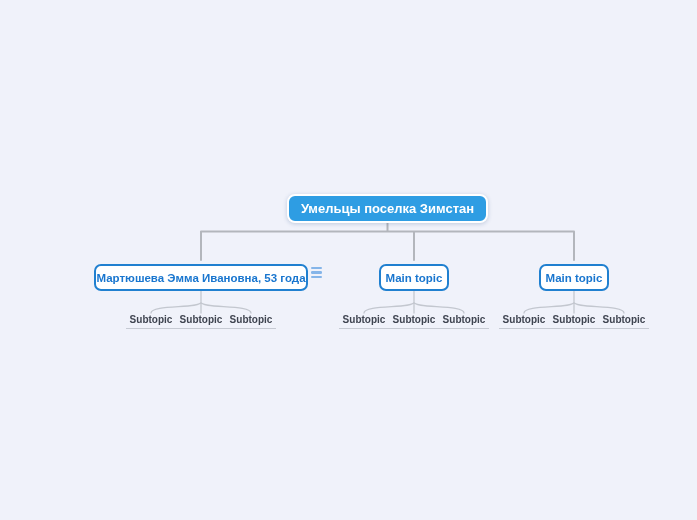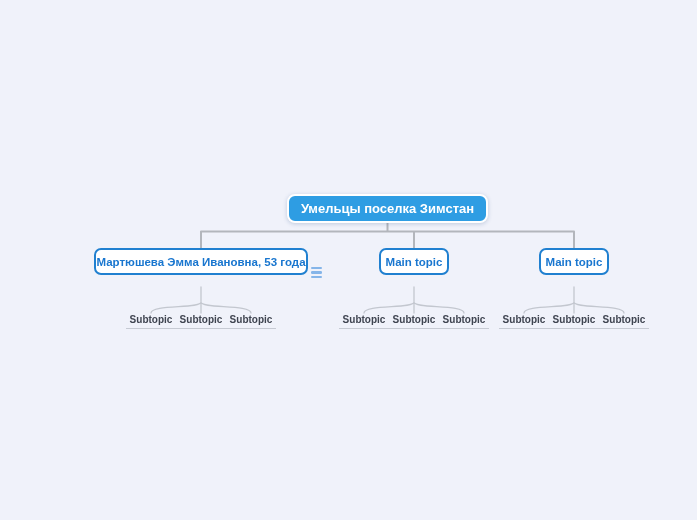--- a/index.html
+++ b/index.html
@@ -33,21 +33,21 @@
   .node.root{
     left:266px;top:194px;width:201px;height:29px;
     background:var(--root-fill);
     color:var(--root-text);
     font-size:13px;font-weight:bold;
     border:2px solid #ffffff;
     border-radius:8px;
     box-shadow:0 1px 4px rgba(40,80,140,0.25);
   }
   .node.main{
-    top:248px;height:27px;
+    top:264px;height:27px;
     background:var(--main-fill);
     color:var(--main-text);
     font-size:11.5px;font-weight:bold;
     border:2px solid var(--main-border);
     border-radius:7px;
   }
   .node.main.m1{left:73px;width:214px;}
   .node.main.m2{left:358px;width:70px;}
   .node.main.m3{left:518px;width:70px;}
   .node.sub{

